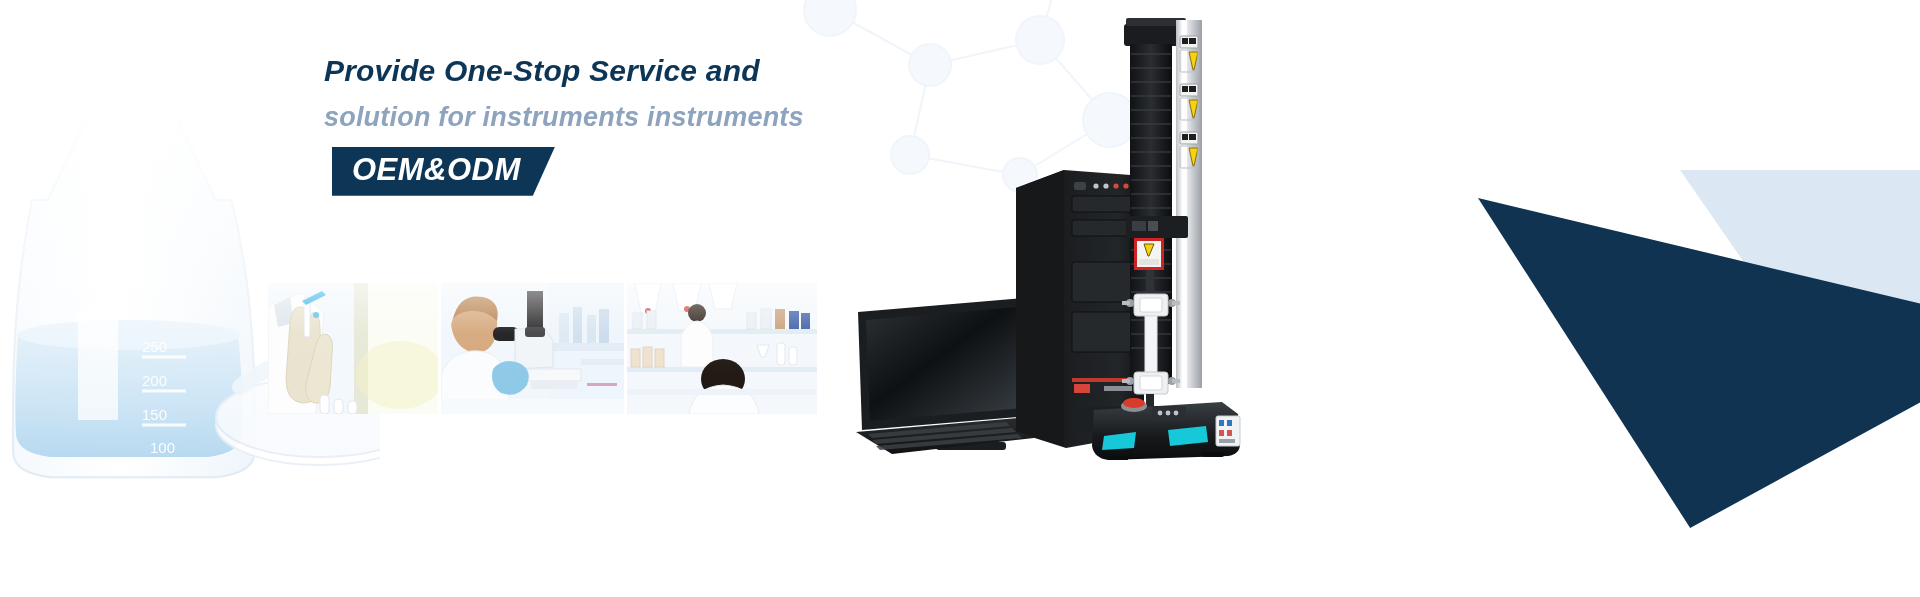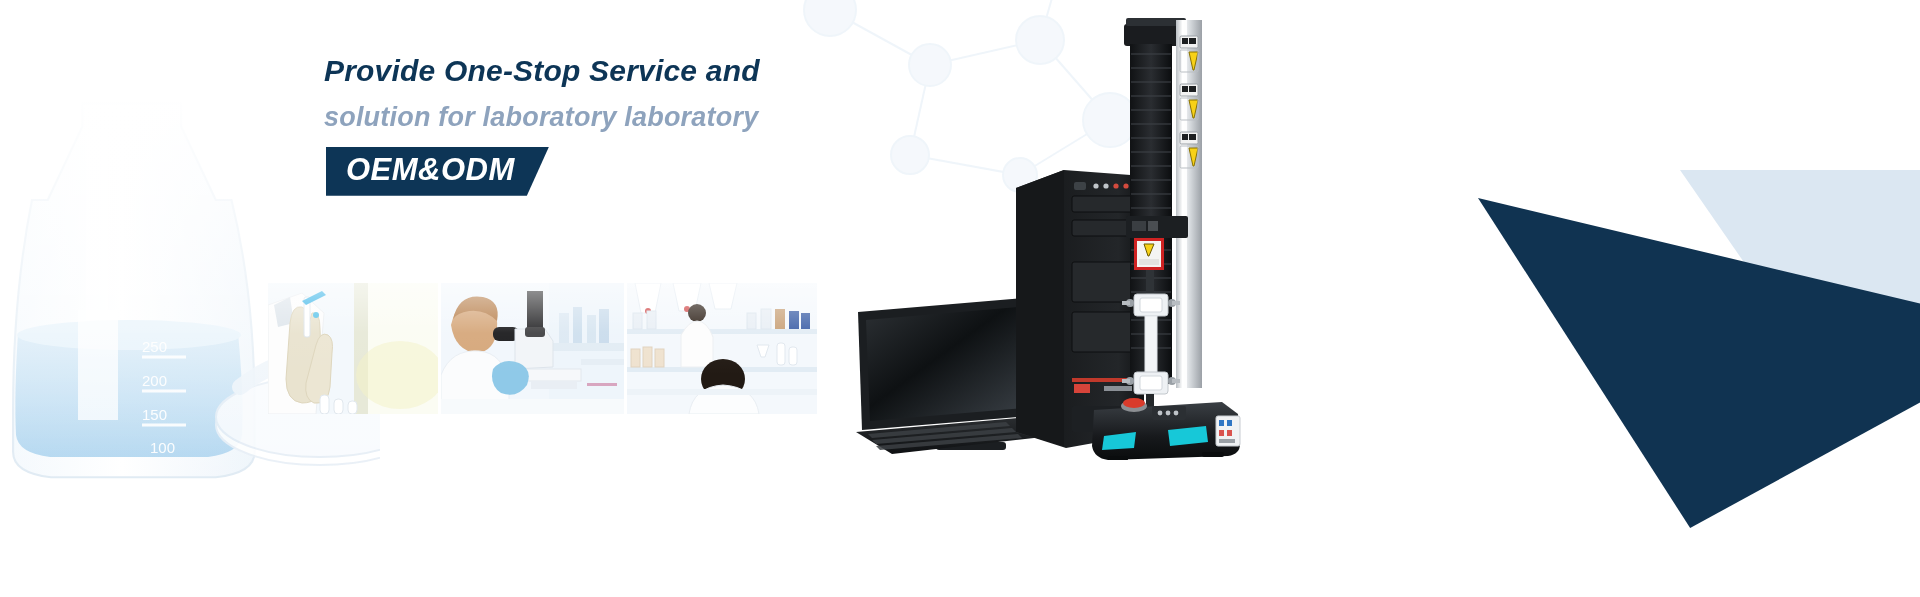--- a/index.html
+++ b/index.html
@@ -53,21 +53,21 @@
     font-weight:bold;
     color:#8ea3bd;
     letter-spacing:.2px;
     line-height:1.0;
     margin:0 0 16px 0;
     white-space:nowrap;
   }
   .badge-wrap{
     position:relative;
     display:inline-block;
-    margin-left:2px;
+    margin-left:8px;
   }
   .badge{
     position:relative;
     display:inline-block;
     background:#0d3556;
     color:#ffffff;
     font-size:31px;
     font-style:italic;
     font-weight:bold;
     letter-spacing:.5px;
@@ -203,21 +203,21 @@
       <ellipse cx="330" cy="330" rx="104" ry="40" fill="#ffffff" stroke="#e6eef6" stroke-width="2"></ellipse>
       <ellipse cx="330" cy="322" rx="104" ry="40" fill="#f8fbfe" stroke="#e3ecf5" stroke-width="2"></ellipse>
       <path d="M250 292 Q300 252 360 266 Q404 278 406 300" fill="none" stroke="#eaf2f9" stroke-width="16" stroke-linecap="round"></path>
     </g>
 
     <rect x="0" y="0" width="390" height="400" fill="url(#fadeout)"></rect>
   </svg>
 
   <div class="headline">
     <p class="line1">Provide One-Stop Service and</p>
-    <p class="line2">solution for laboratory laboratory</p>
+    <p class="line2">solution for instruments instruments</p>
     <span class="badge-wrap">
       <span class="badge">OEM&amp;ODM</span>
     </span>
   </div>
 
   <div class="photo-strip">
 
     <div class="photo p1">
       <svg viewBox="0 0 170 131" width="170" height="131">
         <rect width="170" height="131" fill="#f3f8fc"></rect>

